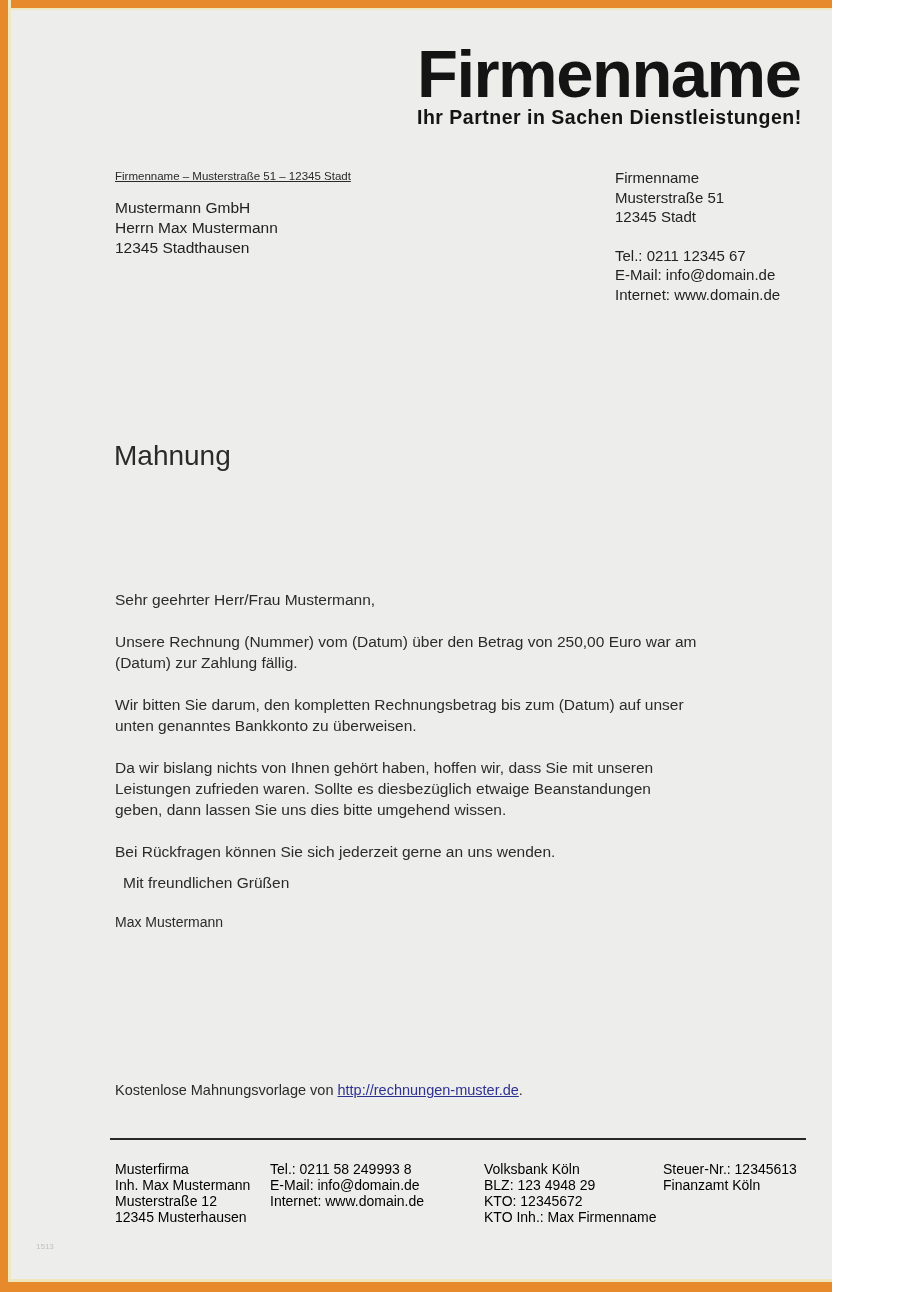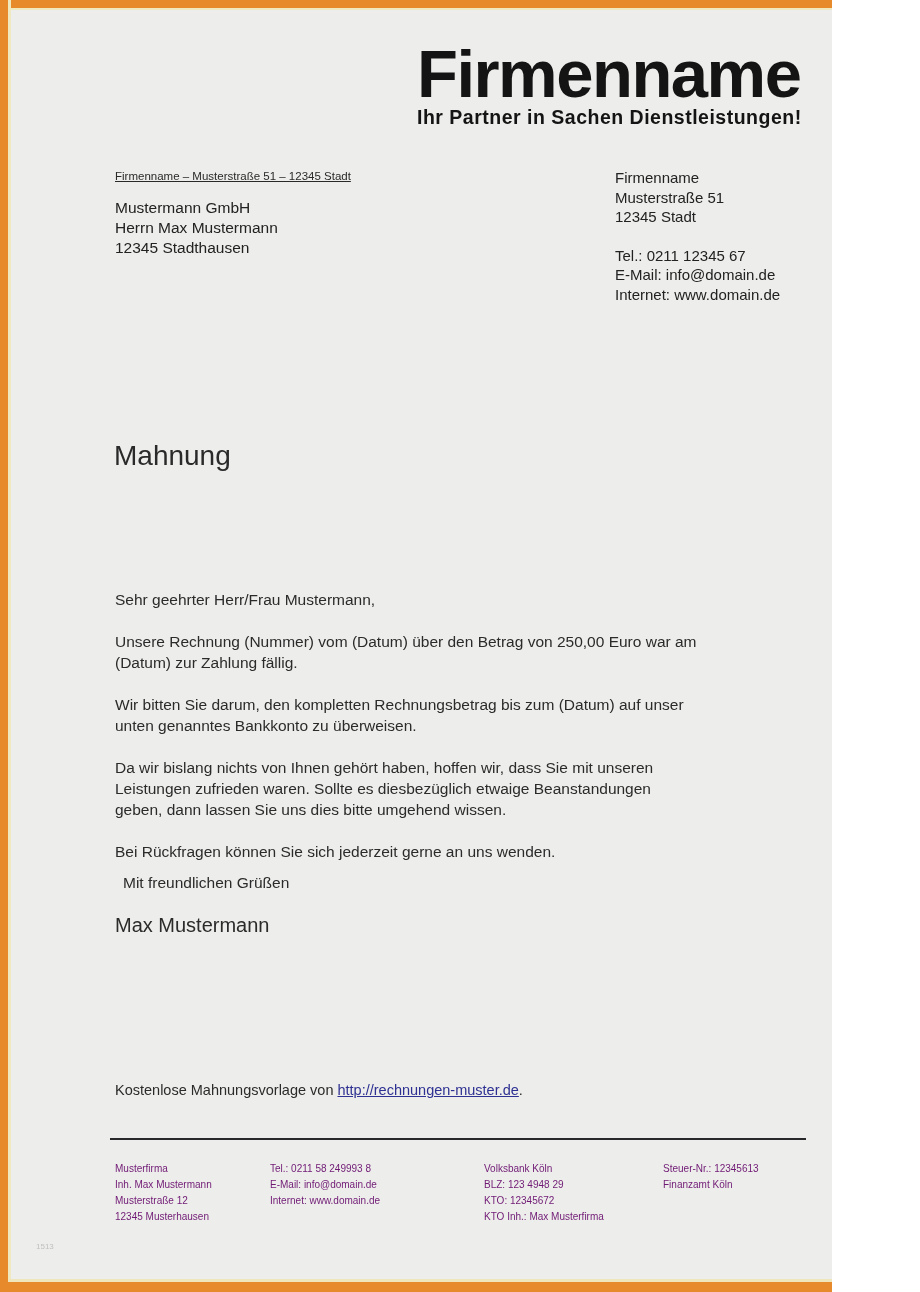--- a/index.html
+++ b/index.html
@@ -54,34 +54,34 @@
   .subject{
     position:absolute;left:114px;top:440px;
     font-size:28px;font-weight:400;color:#2a2a2a;
   }
   .body-text{
     position:absolute;left:115px;top:546px;width:700px;
     font-size:15.5px;line-height:21px;color:#2b2b2b;margin-top:43px;
   }
   .body-text .para{margin:0 0 21px 0;}
   .closing {position:absolute;left:123px;top:874px;font-size:15.5px;color:#2b2b2b;}
-  .signature{position:absolute;left:115px;top:914px;font-size:20px;color:#2b2b2b;text-align:center;}
+  .signature{position:absolute;left:115px;top:914px;font-size:14px;color:#2b2b2b;text-align:center;}
 
   
   .credit{
     position:absolute;left:115px;top:1082px;
     font-size:14.5px;color:#2b2b2b;white-space:nowrap;
   }
   .credit a{text-decoration:underline;cursor:pointer;}
 
   
   .footer-rule{position:absolute;left:110px;top:1138px;width:696px;height:2px;background:#28282a;}
   .footer-col{
     position:absolute;top:1161px;
-    font-size:10px;line-height:16px;color:#701a75;white-space:nowrap;
+    font-size:14px;line-height:16px;color:#000000;white-space:nowrap;
   }
   .footer-col.c1{left:115px;}
   .footer-col.c2{left:270px;}
   .footer-col.c3{left:484px;}
   .footer-col.c4{left:663px;}
 
   .bottom-mark{
     position:absolute;left:36px;top:1242px;
     font-size:8px;color:#9a9a9a;opacity:.55;filter:blur(.4px);
   }
@@ -165,21 +165,21 @@
   </div>
   <div class="footer-col c2">
     <div>Tel.: 0211 58 249993 8</div>
     <div>E-Mail: info@domain.de</div>
     <div>Internet: www.domain.de</div>
   </div>
   <div class="footer-col c3">
     <div>Volksbank Köln</div>
     <div>BLZ: 123 4948 29</div>
     <div>KTO: 12345672</div>
-    <div>KTO Inh.: Max Musterfirma</div>
+    <div>KTO Inh.: Max Firmenname</div>
   </div>
   <div class="footer-col c4">
     <div>Steuer-Nr.: 12345613</div>
     <div>Finanzamt Köln</div>
   </div>
 
   <div class="bottom-mark">1513</div>
 
 </div>
 

